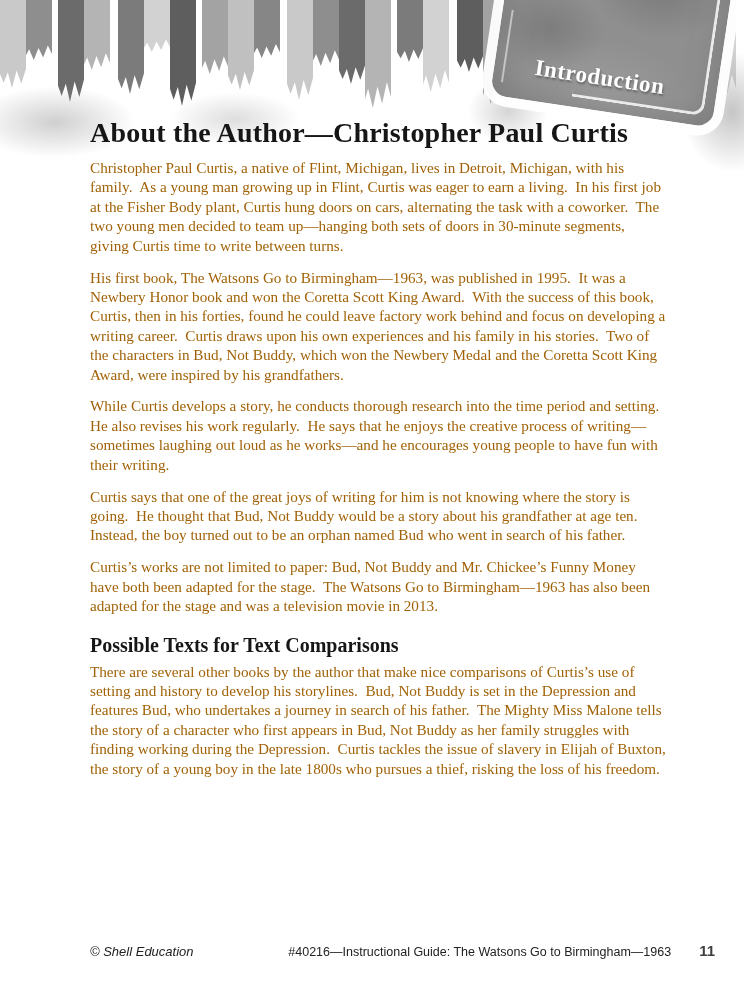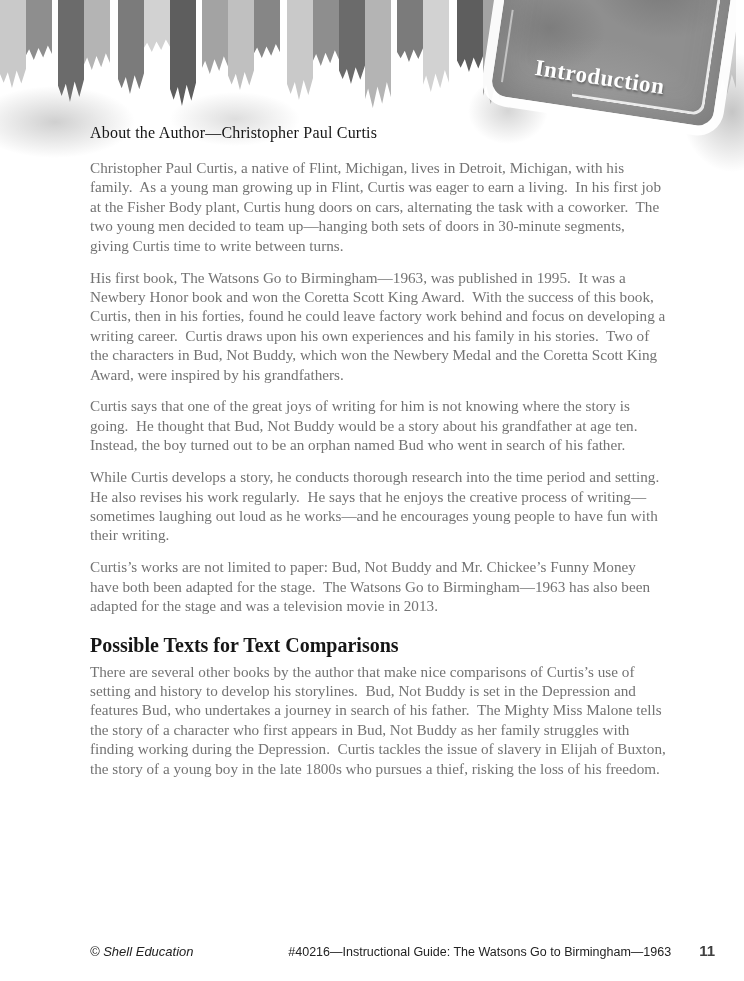--- a/index.html
+++ b/index.html
@@ -60,34 +60,34 @@
     font-size: 23px;
     letter-spacing: .5px;
     color: #ffffff;
     text-shadow: 1px 2px 2px rgba(75,75,75,.65);
   }
 
   
   .content { position: absolute; left: 90px; top: 120px; width: 577px; z-index: 3; }
   .content h1 {
     margin: 0 0 12px 0;
-    font-size: 16px; line-height: 26px;
+    font-size: 28px; line-height: 26px;
     color: #161616; letter-spacing: .2px;
-    font-weight: normal;
+    font-weight: bold;
   }
   .content h2 {
     margin: 17px 0 5px 0;
     font-size: 20px; line-height: 24px;
     color: #161616;
     font-weight: bold;
   }
   .content p {
     margin: 0 0 12.5px 0;
     font-size: 15.2px; line-height: 19.4px;
-    color: #737373;
+    color: #a16207;
     text-align: left;
   }
   .seg-i { }
   .seg-b { font-weight: bold; }
 
   
   .footer {
     position: absolute; left: 90px; top: 924px; width: 625px;
     display: flex; justify-content: space-between; align-items: baseline;
     font-family: "Liberation Sans", sans-serif;
@@ -142,22 +142,22 @@
       <div class="tab-edge-left"></div>
       <span class="tab-label">Introduction</span>
     </div>
   </div>
 
   <div class="content">
     <h1>About the Author—Christopher Paul Curtis</h1>
     <div>
         <p><span>Christopher Paul Curtis, a native of Flint, Michigan, lives in Detroit, Michigan, with his family.&nbsp; As a young man growing up in Flint, Curtis was eager to earn a living.&nbsp; In his first job at the Fisher Body plant, Curtis hung doors on cars, alternating the task with a coworker.&nbsp; The two young men decided to team up—hanging both sets of doors in 30-minute segments, giving Curtis time to write between turns.</span></p>
         <p><span>His first book, </span><span class="seg-i">The Watsons Go to Birmingham—1963,</span><span> was published in 1995.&nbsp; It was a Newbery Honor book and won the Coretta Scott King Award.&nbsp; With the success of this book, Curtis, then in his forties, found he could leave factory work behind and focus on developing a writing career.&nbsp; Curtis draws upon his own experiences and his family in his stories.&nbsp; Two of the characters in </span><span class="seg-i">Bud, Not Buddy,</span><span> which won the Newbery Medal and the Coretta Scott King Award, were inspired by his grandfathers.</span></p>
+        <p><span>While Curtis develops a story, he conducts thorough research into the time period and setting.&nbsp; He also revises his work regularly.&nbsp; He says that he enjoys the creative process of writing—sometimes laughing out loud as he works—and he encourages young people to have fun with their writing.</span></p>
         <p><span>Curtis says that one of the great joys of writing for him is not knowing where the story is going.&nbsp; He thought that </span><span class="seg-i">Bud, Not Buddy</span><span> would be a story about his grandfather at age ten.&nbsp; Instead, the boy turned out to be an orphan named Bud who went in search of his father.</span></p>
-        <p><span>While Curtis develops a story, he conducts thorough research into the time period and setting.&nbsp; He also revises his work regularly.&nbsp; He says that he enjoys the creative process of writing—sometimes laughing out loud as he works—and he encourages young people to have fun with their writing.</span></p>
         <p><span>Curtis’s works are not limited to paper: </span><span class="seg-i">Bud, Not Buddy</span><span> and </span><span class="seg-i">Mr. Chickee’s Funny Money</span><span> have both been adapted for the stage.&nbsp; </span><span class="seg-i">The Watsons Go to Birmingham—1963</span><span> has also been adapted for the stage and was a television movie in 2013.</span></p>
       </div>
     <h2>Possible Texts for Text Comparisons</h2>
     <div>
         <p><span>There are several other books by the author that make nice comparisons of Curtis’s use of setting and history to develop his storylines.&nbsp; </span><span class="seg-i">Bud, Not Buddy</span><span> is set in the Depression and features Bud, who undertakes a journey in search of his father.&nbsp; </span><span class="seg-i">The Mighty Miss Malone</span><span> tells the story of a character who first appears in </span><span class="seg-i">Bud, Not Buddy</span><span> as her family struggles with finding working during the Depression.&nbsp; Curtis tackles the issue of slavery in </span><span class="seg-i">Elijah of Buxton</span><span>, the story of a young boy in the late 1800s who pursues a thief, risking the loss of his freedom.</span></p>
       </div>
   </div>
 
   <div class="footer">
     <span class="copyright">© Shell Education</span>

